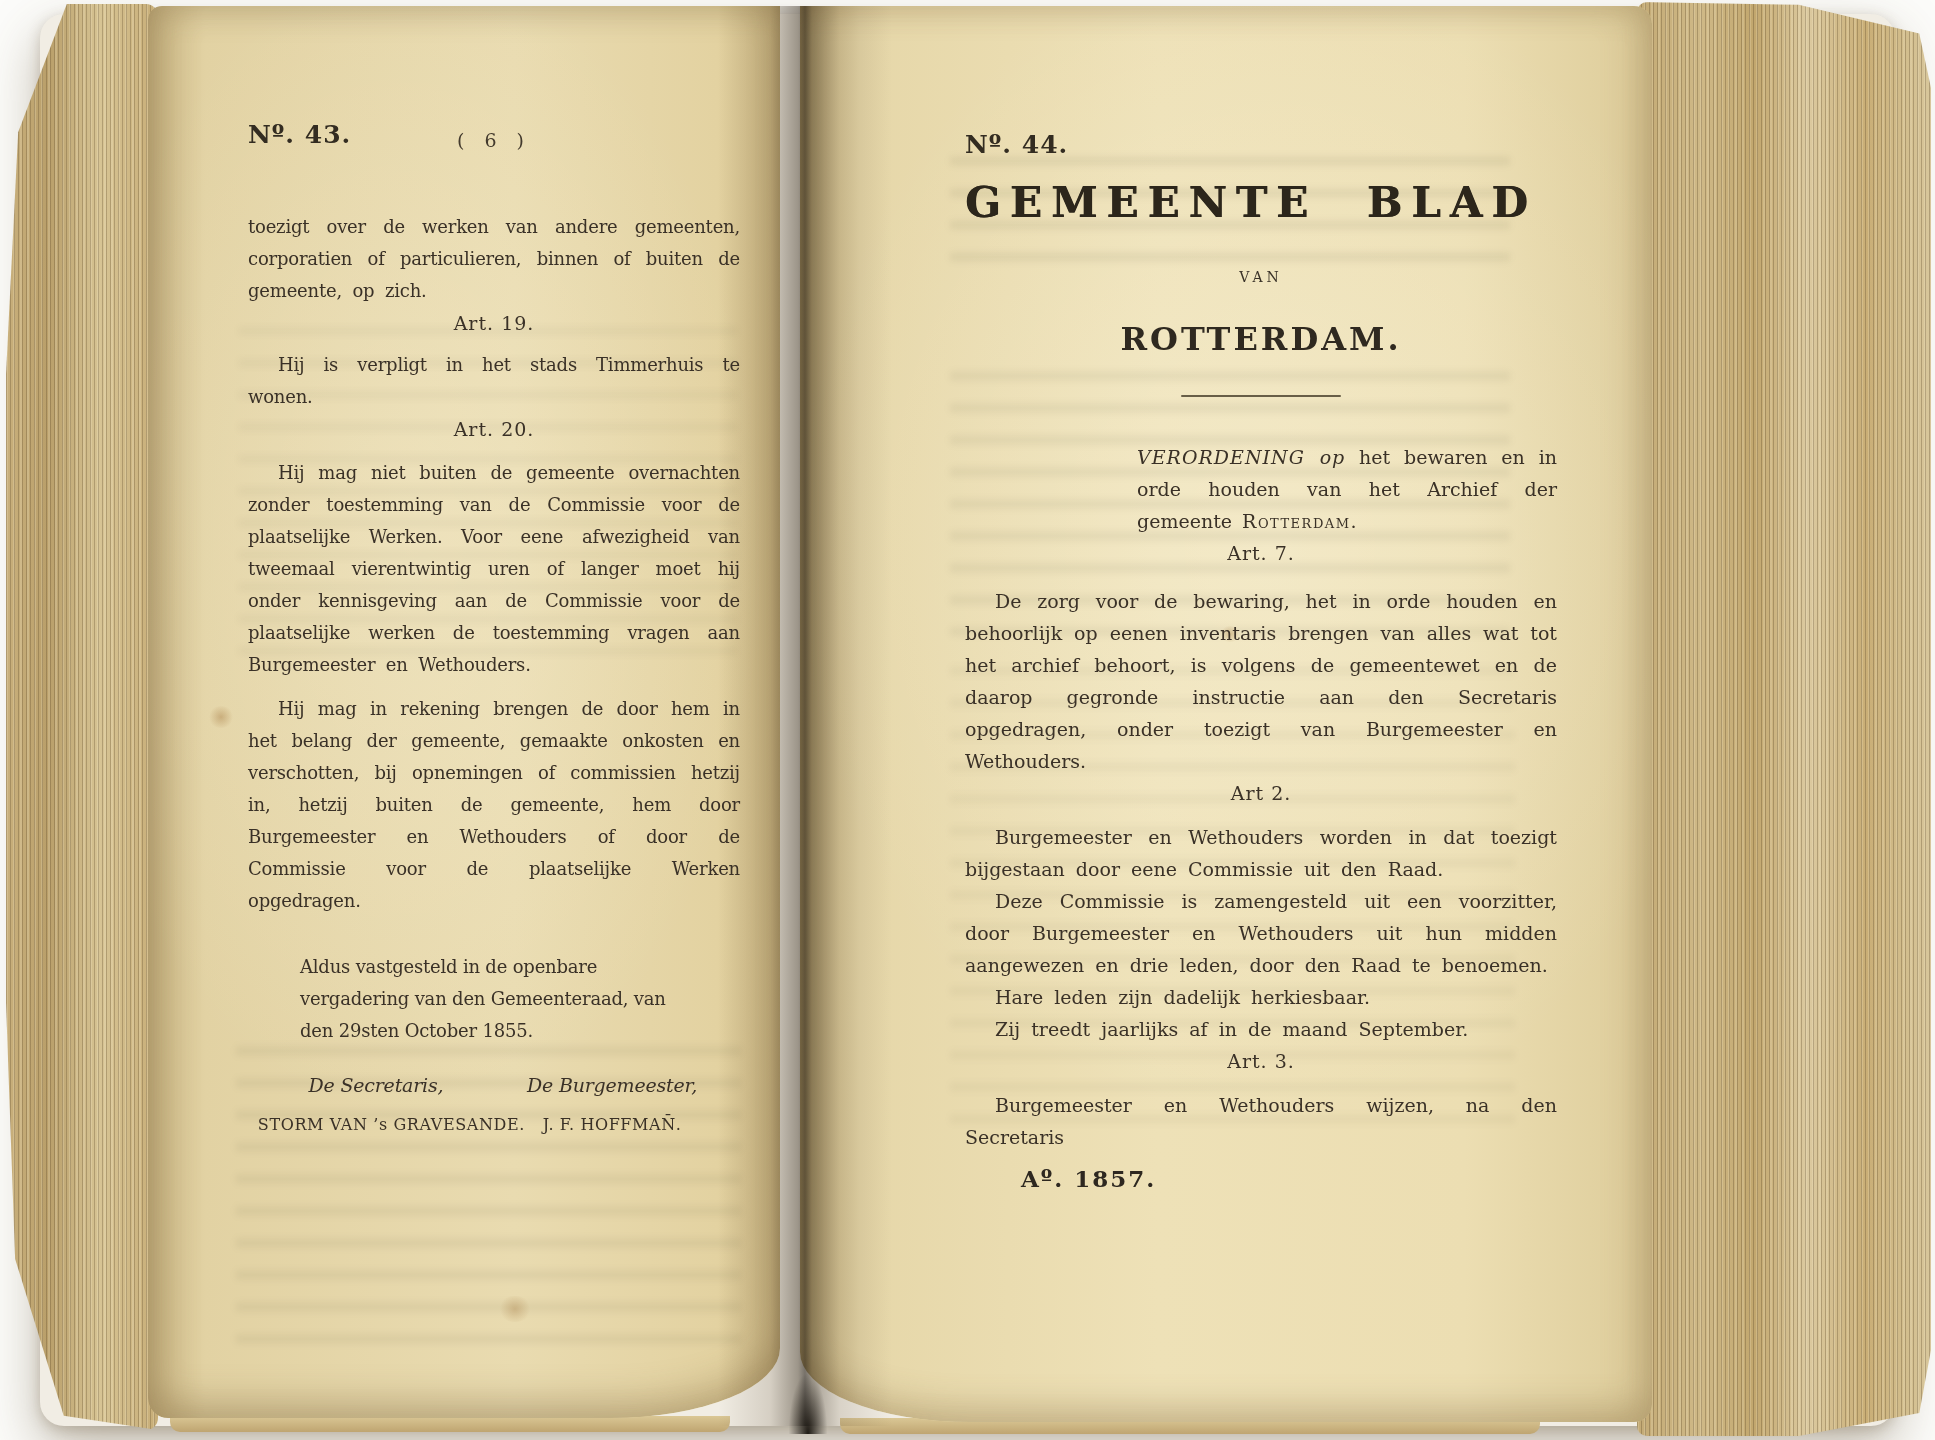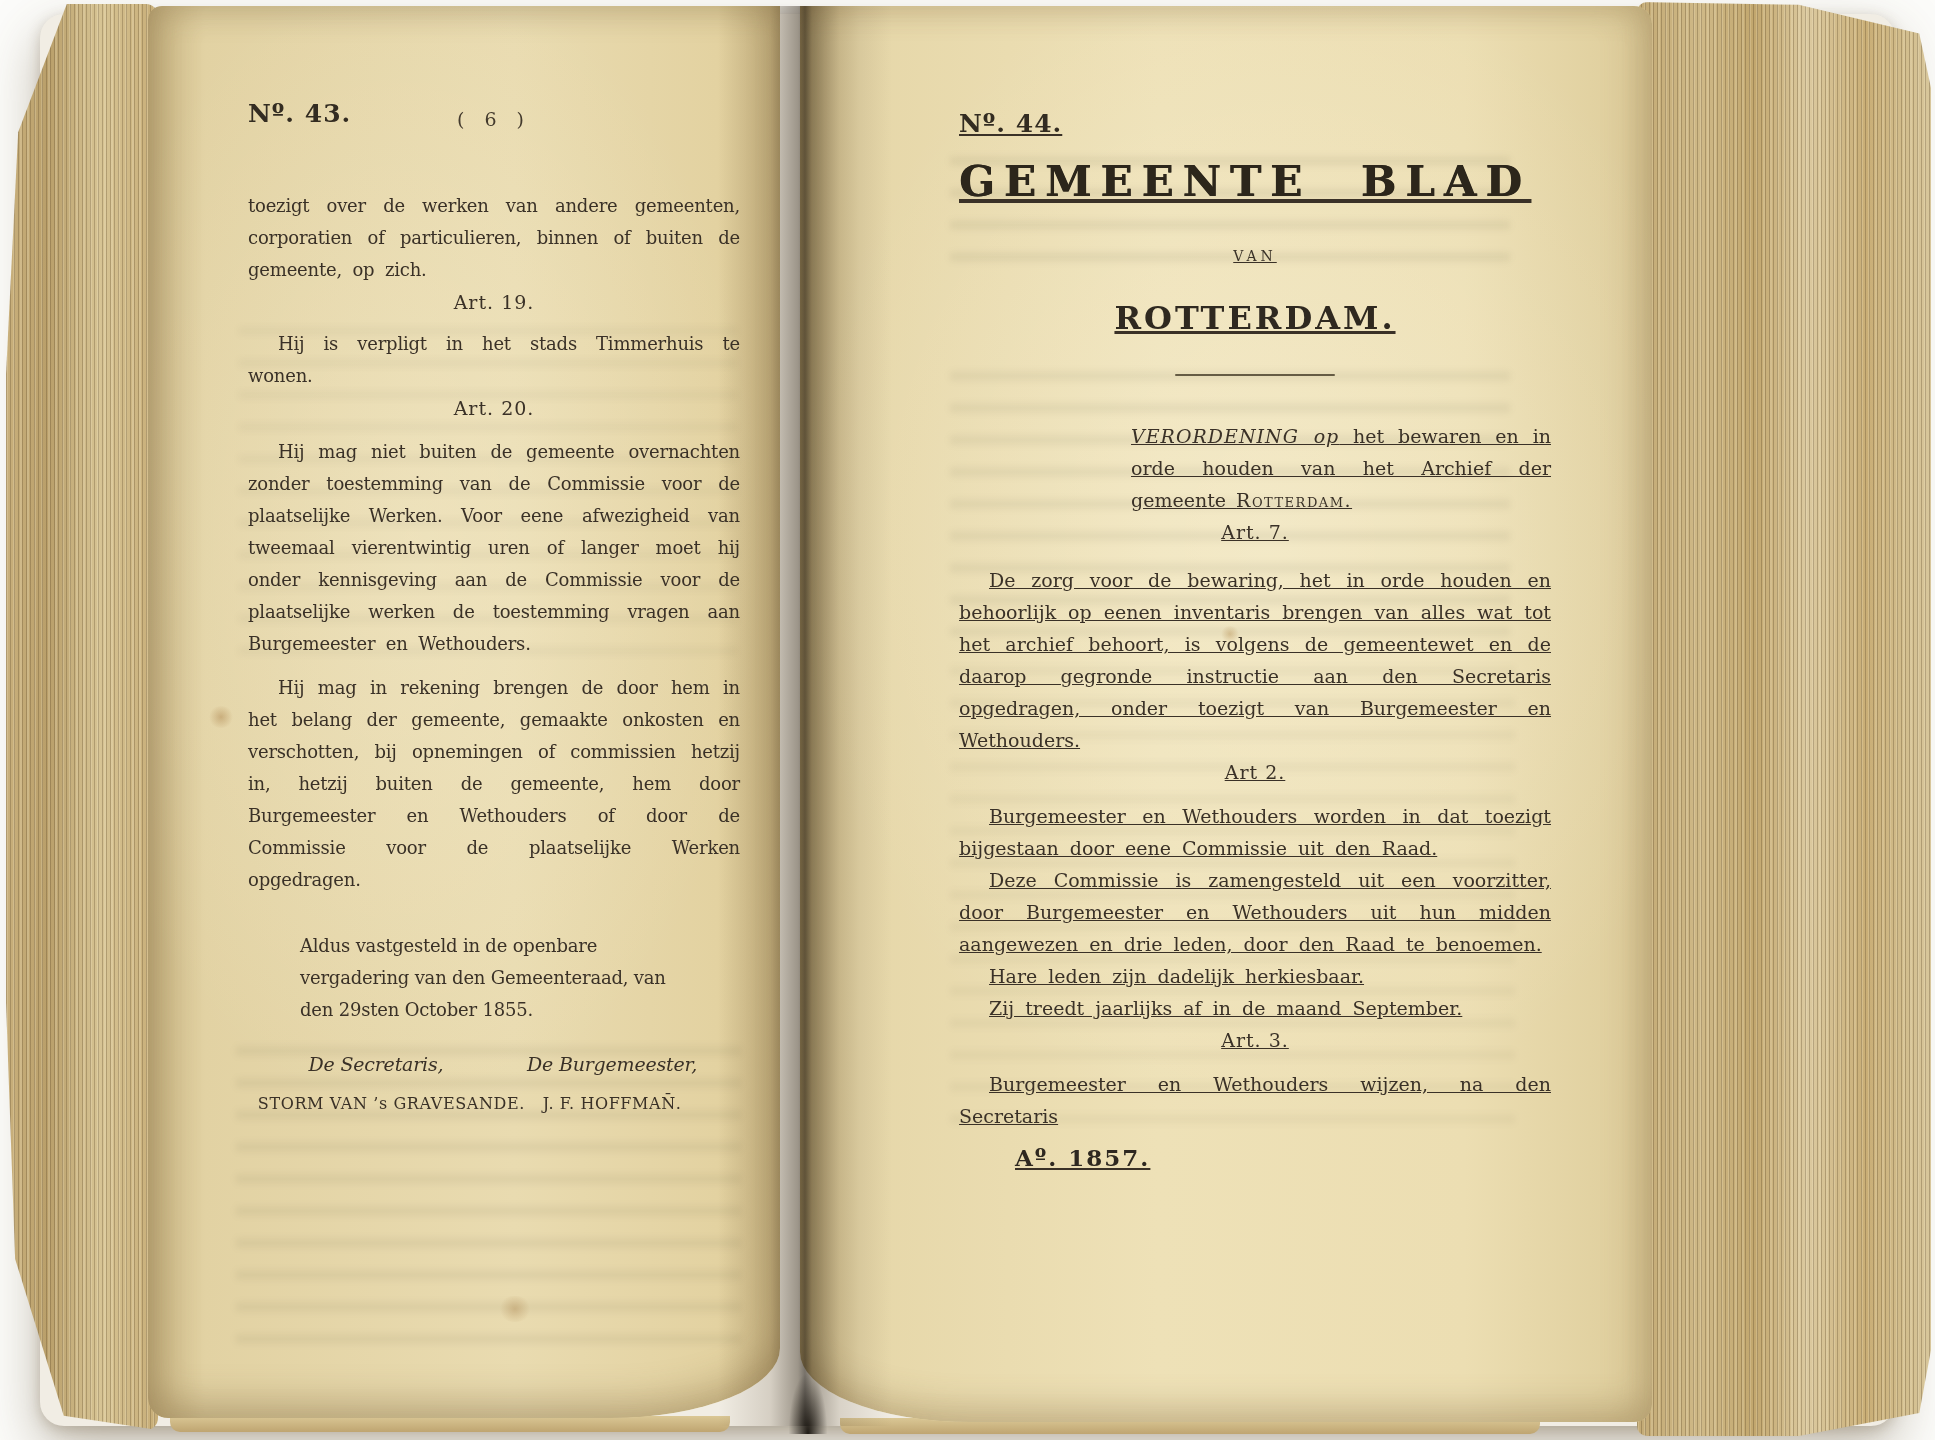--- a/index.html
+++ b/index.html
@@ -64,23 +64,23 @@
     position:absolute;left:782px;bottom:6px;width:52px;height:100px;z-index:3;pointer-events:none;
     background:radial-gradient(52% 85% at 50% 100%, rgba(12,8,3,.9), rgba(12,8,3,0) 72%);
   }
   
   .bleed{
     position:absolute;pointer-events:none;filter:blur(3px);opacity:.55;
     background:repeating-linear-gradient(180deg, rgba(104,99,70,.17) 0 10px, rgba(104,99,70,0) 10px 32px);
   }
   .stain{position:absolute;pointer-events:none;border-radius:50%;}
   
-  .content{position:absolute;z-index:4;}
+  .content{position:absolute;z-index:4;margin-top:21px;}
   .content-left{left:100px;top:92px;width:492px;font-size:18px;line-height:32px;letter-spacing:-.2px;}
-  .content-right{left:159px;top:96px;width:592px;font-size:19px;line-height:32px;text-decoration:underline;}
+  .content-right{left:165px;top:96px;width:592px;font-size:19px;line-height:32px;}
   .pg-header{position:relative;height:36px;}
   .issue-no{font-size:25px;font-weight:bold;letter-spacing:1px;color:#332c21;}
   .page-no{position:absolute;left:0;right:0;top:5px;text-align:center;font-size:19px;letter-spacing:7px;color:#433a2d;}
   p{margin:0;}
   .bodytext{text-align:justify;word-spacing:5px;}
   .indent{text-indent:30px;}
   h4.art{margin:0;text-align:center;font-size:19px;font-weight:normal;letter-spacing:1px;}
   .mt56{margin-top:56px}.mt44{margin-top:44px}.mt42{margin-top:42px}.mt34{margin-top:34px}.mt30{margin-top:30px}
   .mt26{margin-top:26px}.mt22{margin-top:22px}.mt18{margin-top:18px}
   .mt16{margin-top:16px}.mt14{margin-top:14px}.mt12{margin-top:12px}.mt10{margin-top:10px}.mt6{margin-top:6px}

